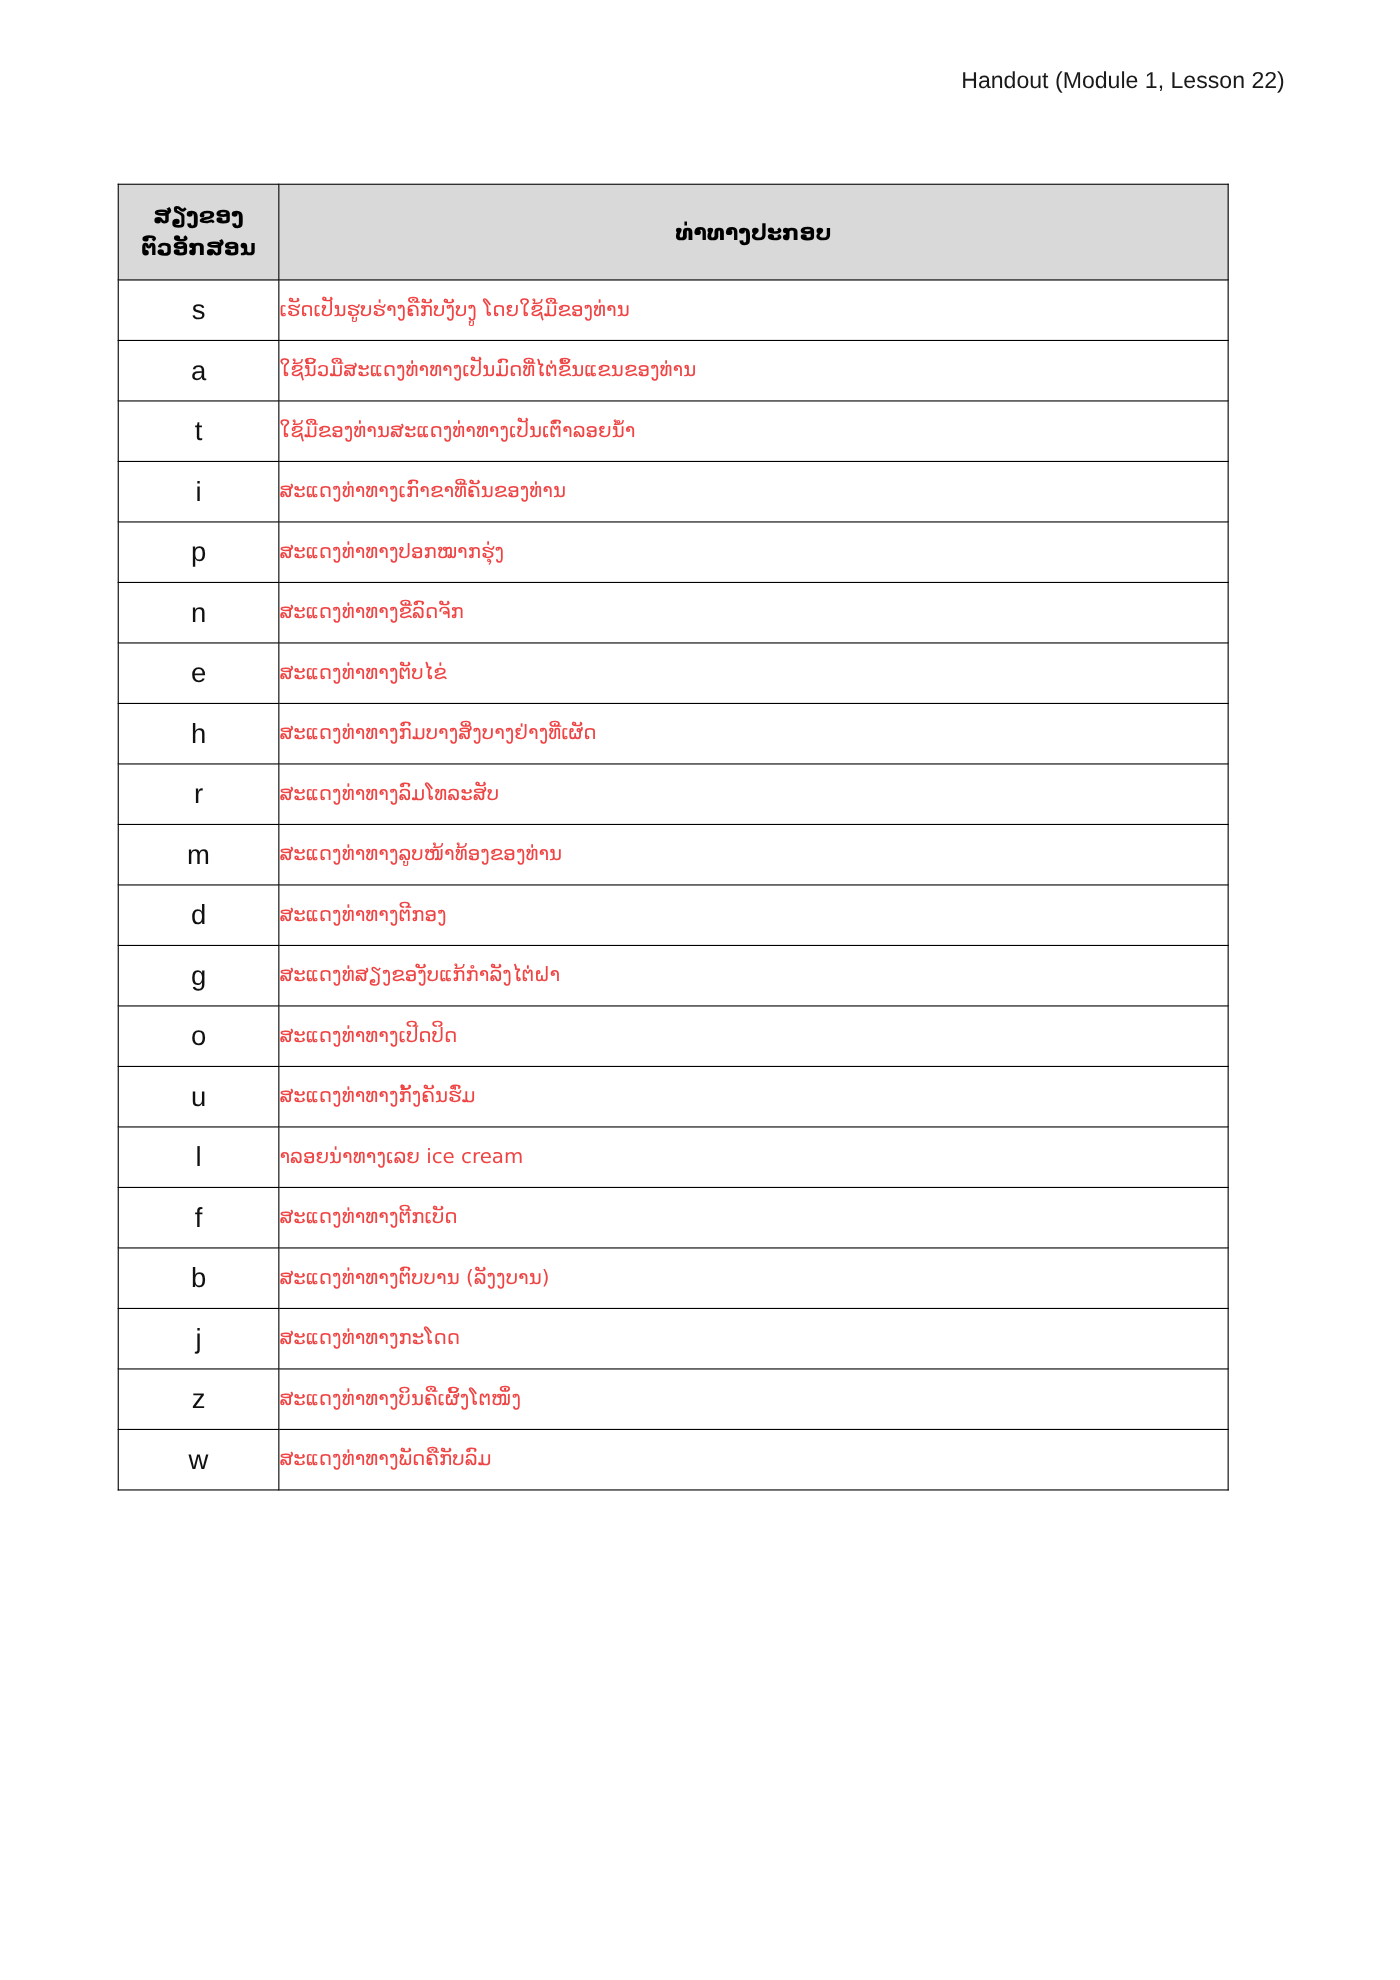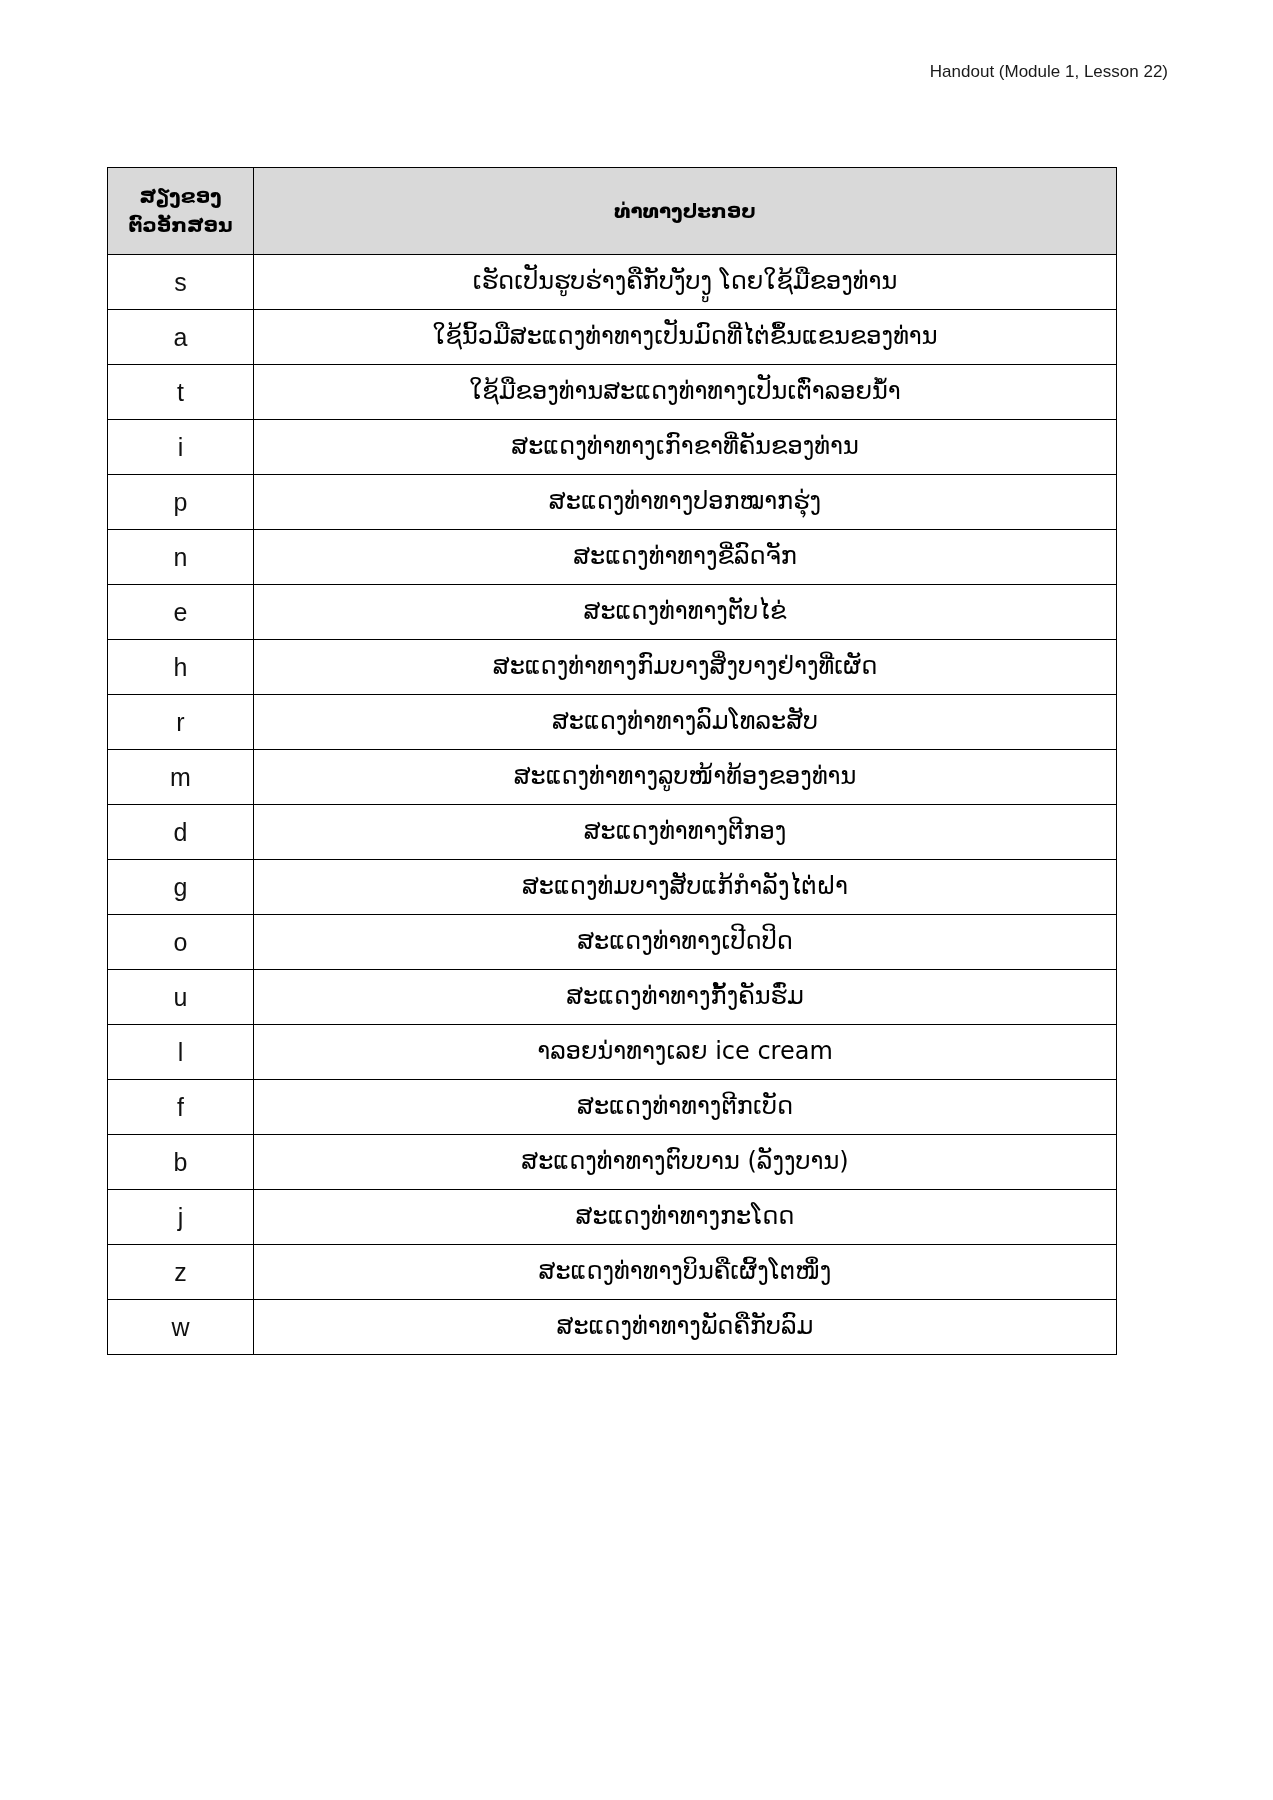--- a/index.html
+++ b/index.html
@@ -18,21 +18,21 @@
   .page {
     position: relative;
     width: 1273px;
     height: 1800px;
     box-sizing: border-box;
   }
   .header-right {
     position: absolute;
     top: 62px;
     right: 105px;
-    font-size: 17px;
+    font-size: 21px;
     color: #1a1a1a;
     white-space: nowrap;
   }
   .doc-title {
     position: absolute;
     top: 105px;
     left: 0;
     width: 1273px;
     text-align: center;
     font-size: 24px;
@@ -72,24 +72,24 @@
     width: 145px;
     height: 54px;
     text-align: center;
     vertical-align: middle;
     font-size: 25px;
     color: #111;
   }
   td.action {
     height: 54px;
     vertical-align: middle;
-    text-align: center;
+    text-align: left;
     padding-left: 14px;
-    font-size: 24px;
-    color: #000000;
+    font-size: 18px;
+    color: #ef4444;
     line-height: 1.3;
   }
   .lao {
     font-family: "DejaVu Sans", sans-serif;
   }
 </style>
 </head>
 <body>
 
 <div class="page">
@@ -147,21 +147,21 @@
         <tr>
           <td class="letter">m</td>
           <td class="action lao">ສະແດງທ່າທາງລູບໜ້າທ້ອງຂອງທ່ານ</td>
         </tr>
         <tr>
           <td class="letter">d</td>
           <td class="action lao">ສະແດງທ່າທາງຕີກອງ</td>
         </tr>
         <tr>
           <td class="letter">g</td>
-          <td class="action lao">ສະແດງທ່ມບາງສັບແກ້ກຳລັງໄຕ່ຝາ</td>
+          <td class="action lao">ສະແດງທ່ສຽງຂອງັບແກ້ກຳລັງໄຕ່ຝາ</td>
         </tr>
         <tr>
           <td class="letter">o</td>
           <td class="action lao">ສະແດງທ່າທາງເປີດປິດ</td>
         </tr>
         <tr>
           <td class="letter">u</td>
           <td class="action lao">ສະແດງທ່າທາງກັ້ງຄັນຮົ່ມ</td>
         </tr>
         <tr>

